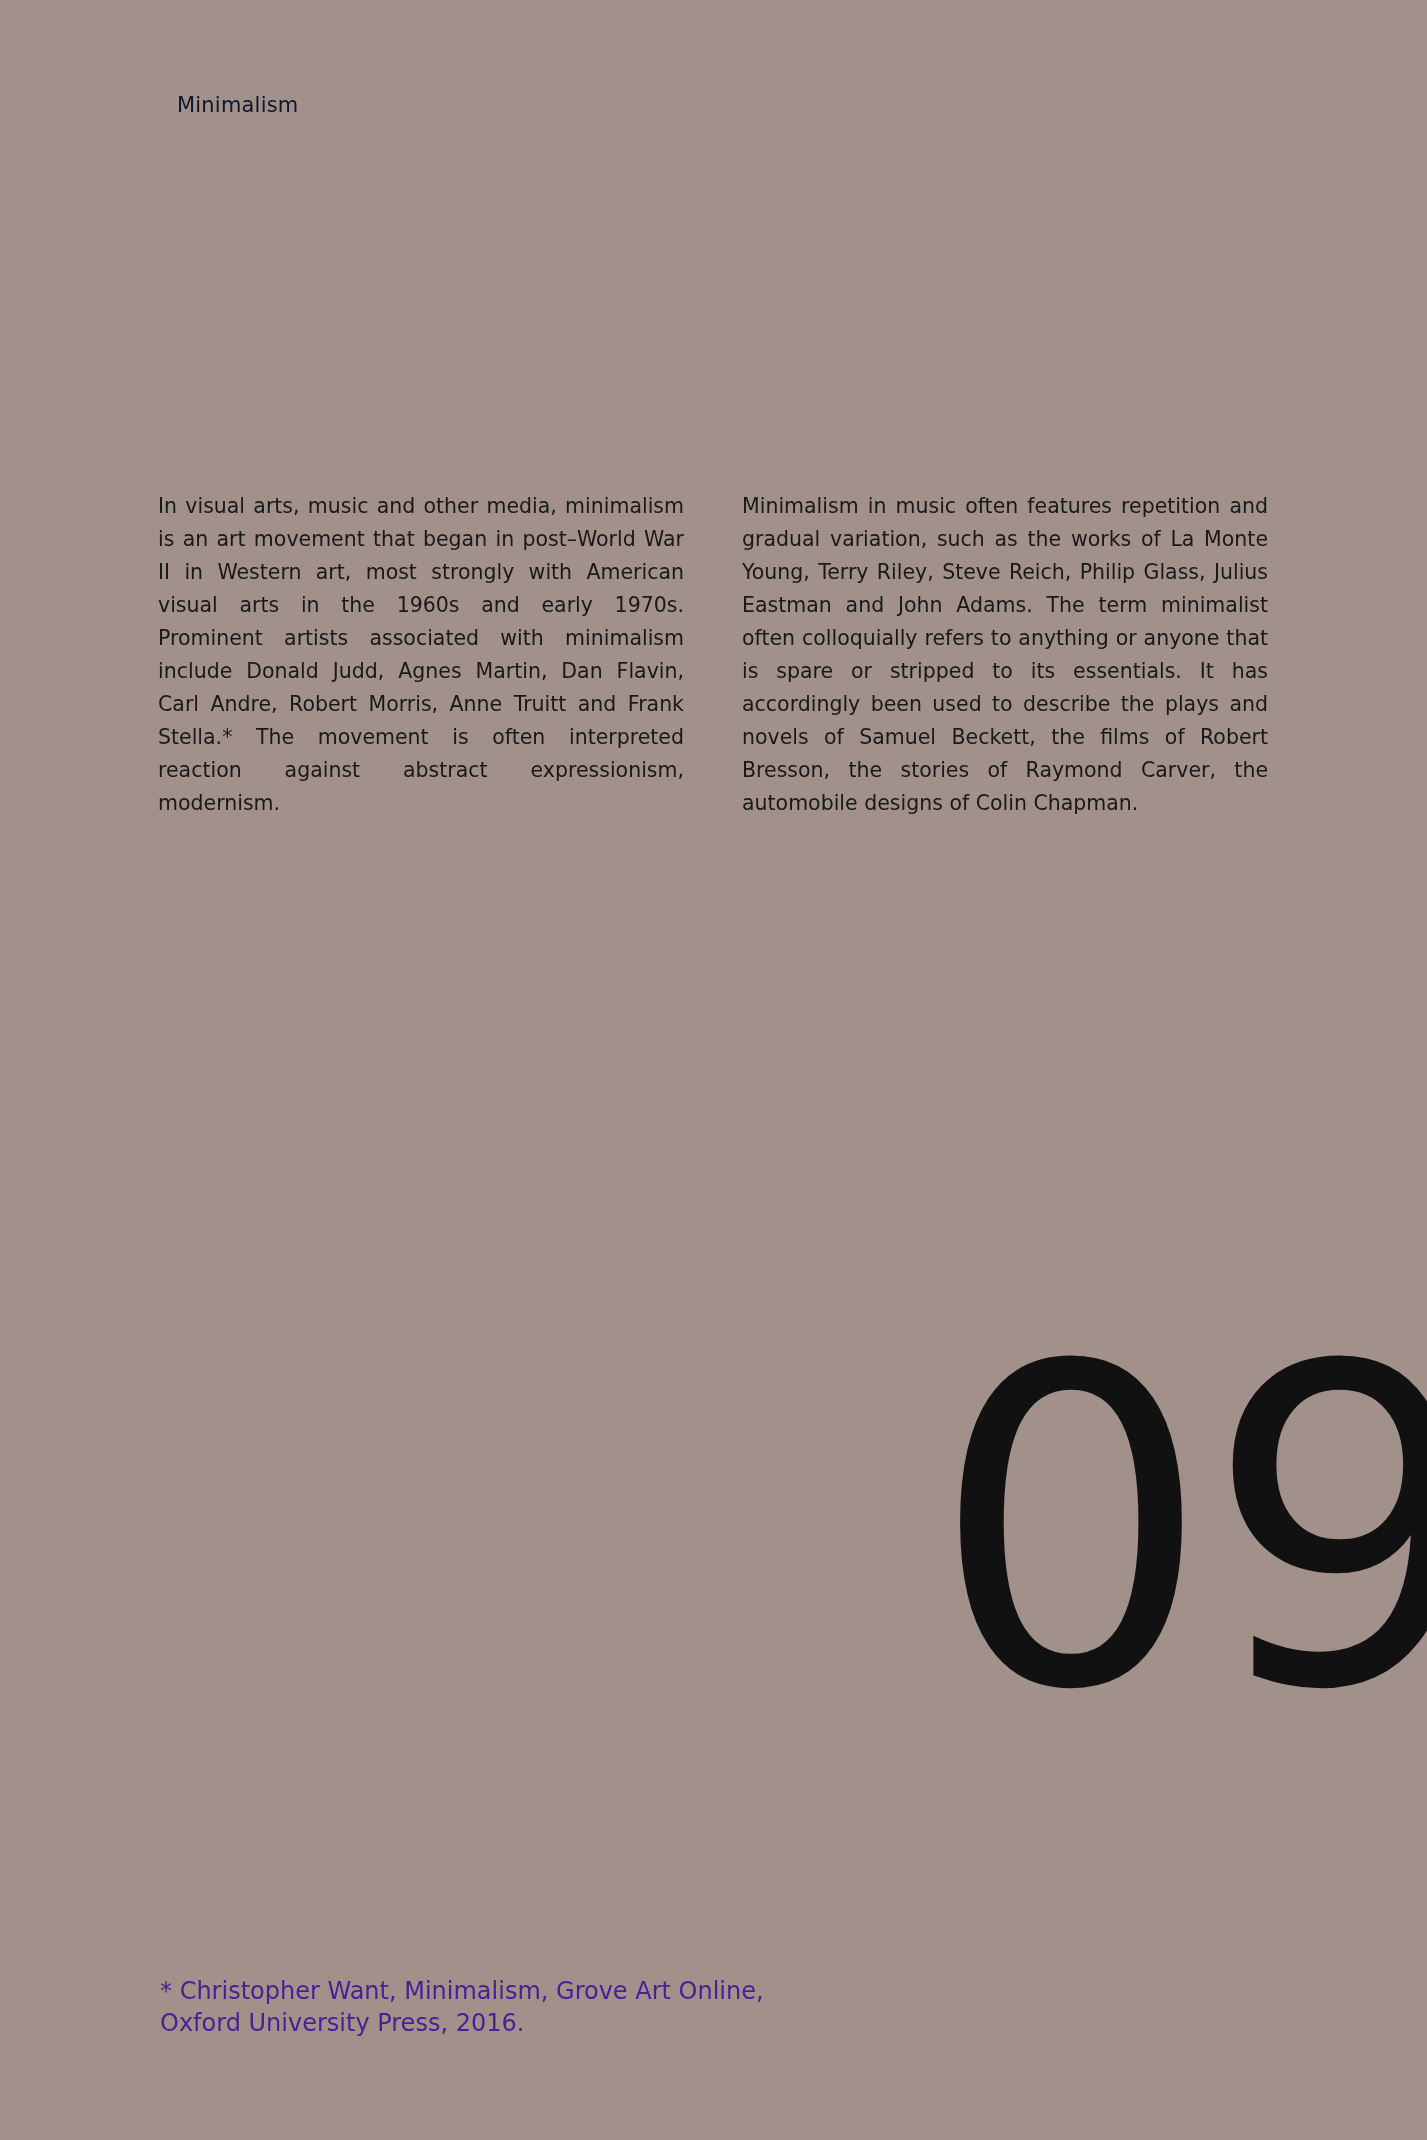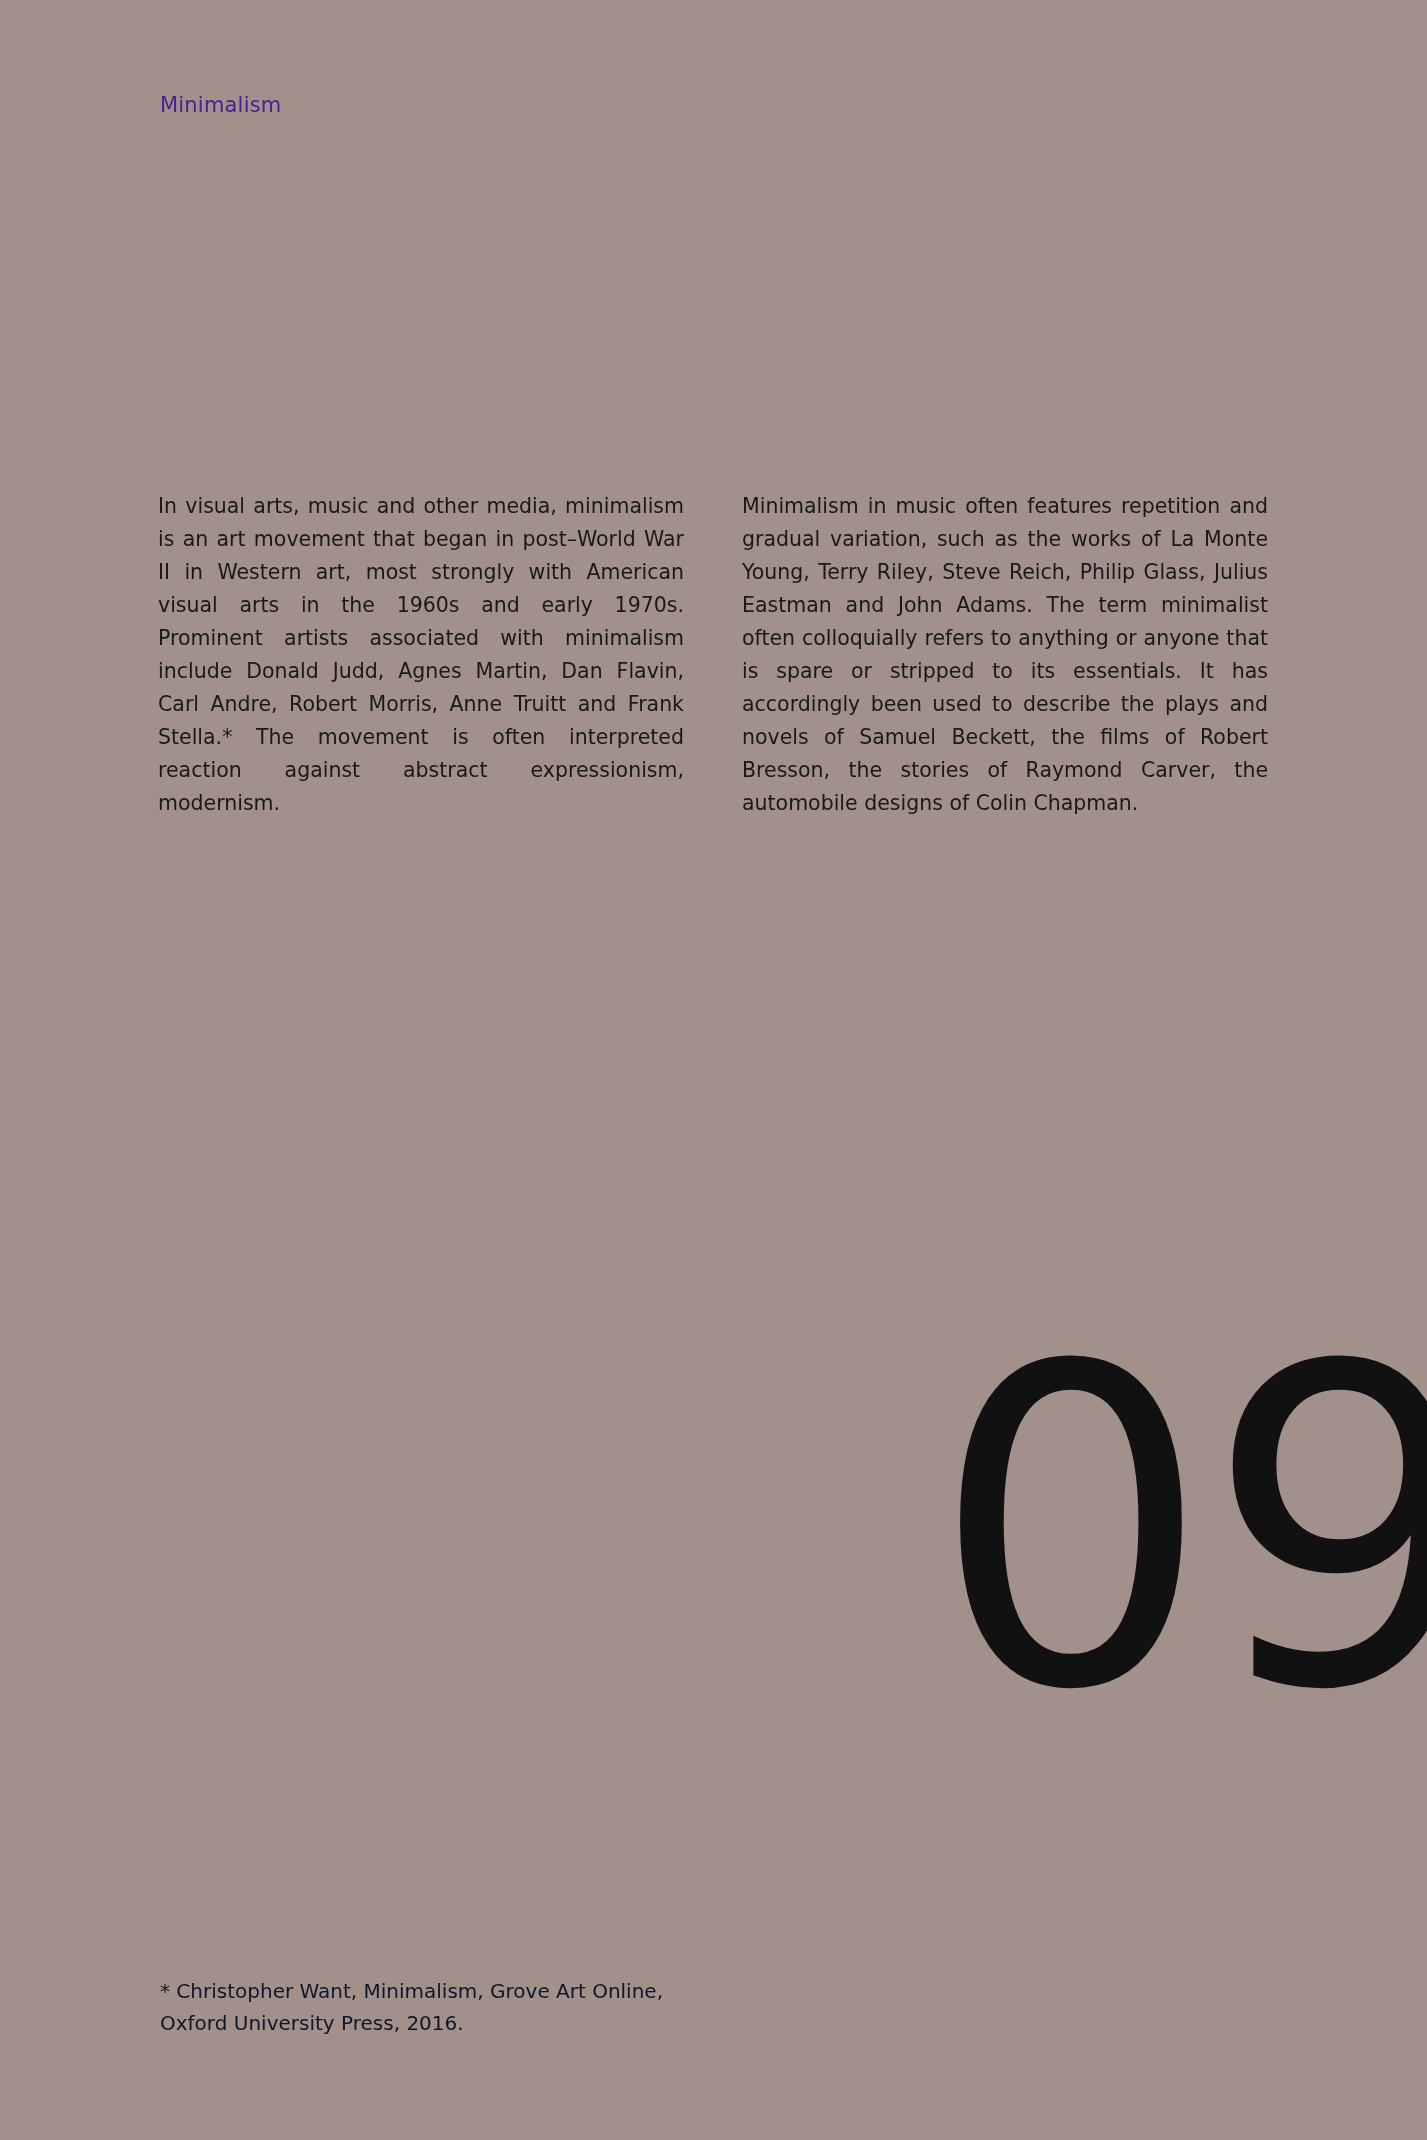--- a/index.html
+++ b/index.html
@@ -15,24 +15,24 @@
     position: relative;
   }
   .page {
     position: relative;
     width: 1427px;
     height: 2140px;
     overflow: hidden;
   }
   .header-title {
     position: absolute;
-    left: 160px;
+    left: 177px;
     top: 93px;
     font-size: 21px;
-    color: #4c1d95;
+    color: #0f172a;
     letter-spacing: 0.2px;
     font-family: "DejaVu Sans", sans-serif;
   }
   .columns {
     position: absolute;
     left: 158px;
     top: 490px;
     width: 1110px;
     display: flex;
     gap: 58px;
@@ -59,23 +59,23 @@
     letter-spacing: -6px;
     color: #111111;
     font-family: "DejaVu Sans", sans-serif;
     font-weight: 400;
     white-space: nowrap;
   }
   .footnote {
     position: absolute;
     left: 160px;
     top: 1975px;
-    font-size: 20px;
+    font-size: 24px;
     line-height: 32px;
-    color: #0f172a;
+    color: #4c1d95;
     font-family: "DejaVu Sans", sans-serif;
   }
   .footnote div {
     white-space: nowrap;
   }
 </style>
 </head>
 <body>
 
 <div class="page">

